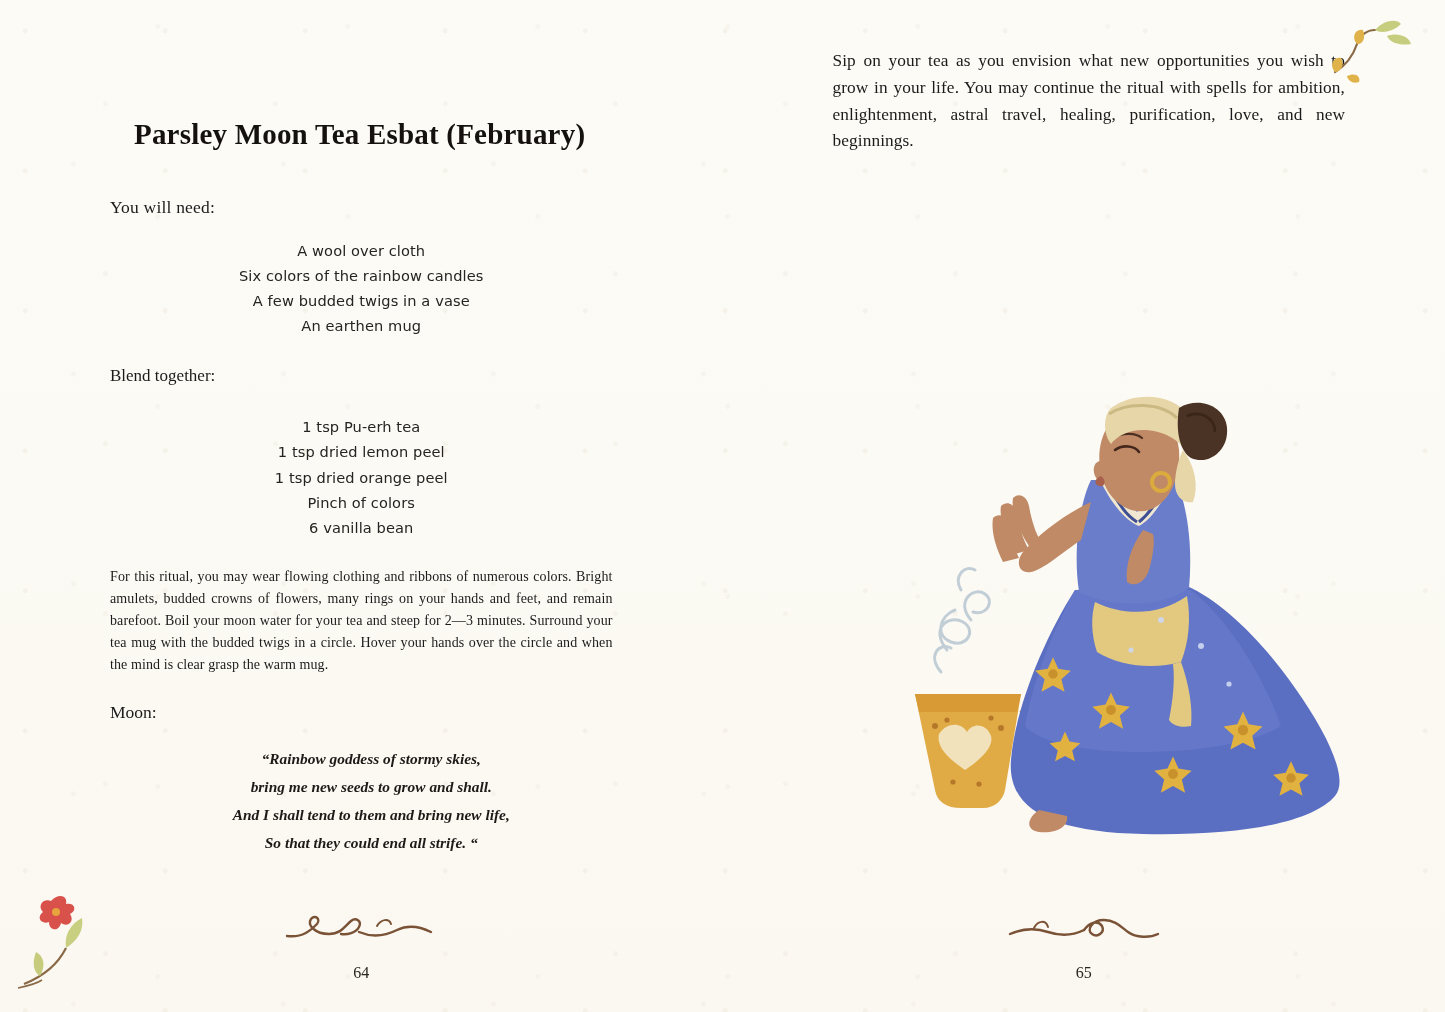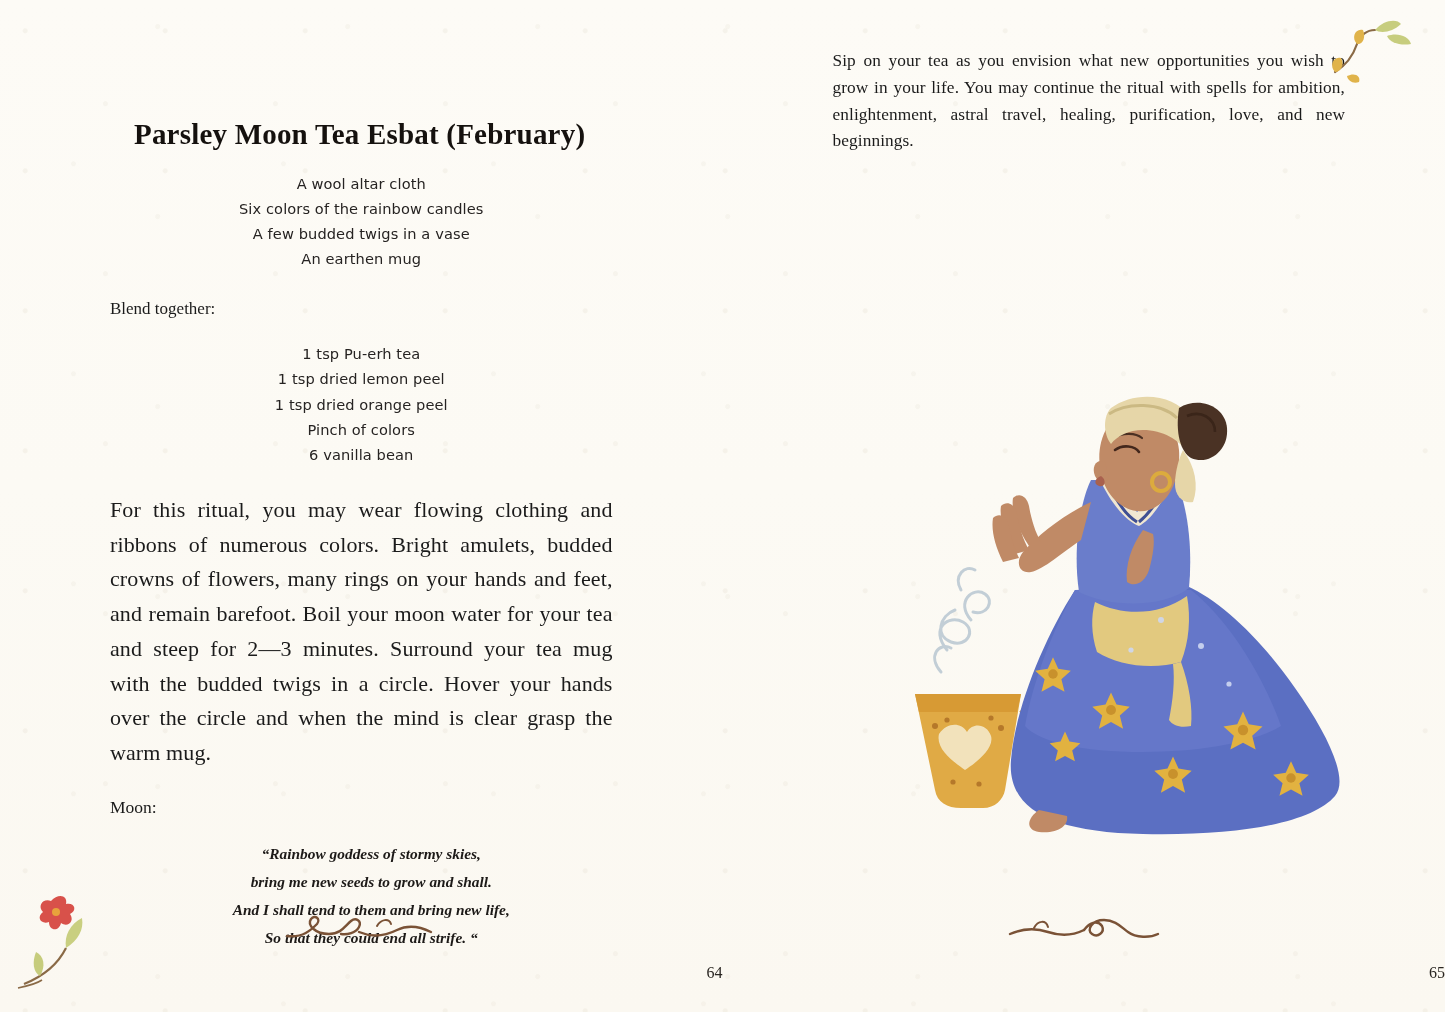--- a/index.html
+++ b/index.html
@@ -59,30 +59,30 @@
 
   .ingredient-block {
     text-align: center;
     font-family: "DejaVu Sans", sans-serif;
     font-size: 14.6px;
     line-height: 1.72;
     color: #262322;
     margin: 20px 0 0 0;
     letter-spacing: .1px;
   }
-  .ingredient-block.second { margin-top: 22px; }
+  .ingredient-block.second { margin-top: 28px; }
 
   .section-label {
     margin: 28px 0 0 0;
     font-size: 17px;
   }
 
   .body-par {
     margin: 26px 0 6px 0;
-    font-size: 22px;
+    font-size: 14px;
     line-height: 1.58;
     text-align: justify;
     text-justify: inter-word;
     letter-spacing: .1px;
   }
 
   .chant-label { margin: 26px 0 0 0; font-size: 17.5px; }
 
   .chant {
     margin: 22px 0 0 0;
@@ -105,21 +105,21 @@
     letter-spacing: .1px;
     margin: 0;
   }
 
   
   .folio {
     position: absolute;
     bottom: 30px;
     width: 100%;
     left: 0;
-    text-align: right;
+    text-align: center;
     font-family: "Liberation Serif", serif;
     font-size: 16px;
     color: #2a2622;
   }
   .flourish {
     position: absolute;
     bottom: 62px;
     left: 50%;
     transform: translateX(-50%);
     width: 160px;
@@ -154,23 +154,24 @@
 <body>
 
 <div class="paper-texture"></div>
 
 <div class="spread">
 
   <div class="page left-page">
 
     <h1 class="chapter-title">Parsley Moon Tea Esbat (February)</h1>
 
+    <p class="lead-line">You will need:</p>
 
     <div class="ingredient-block">
-      <div>A wool altar cloth</div>
+      <div>A wool over cloth</div>
       <div>Six colors of the rainbow candles</div>
       <div>A few budded twigs in a vase</div>
       <div>An earthen mug</div>
     </div>
 
     <p class="section-label">Blend together:</p>
 
     <div class="ingredient-block second">
       <div>1 tsp Pu-erh tea</div>
       <div>1 tsp dried lemon peel</div>

